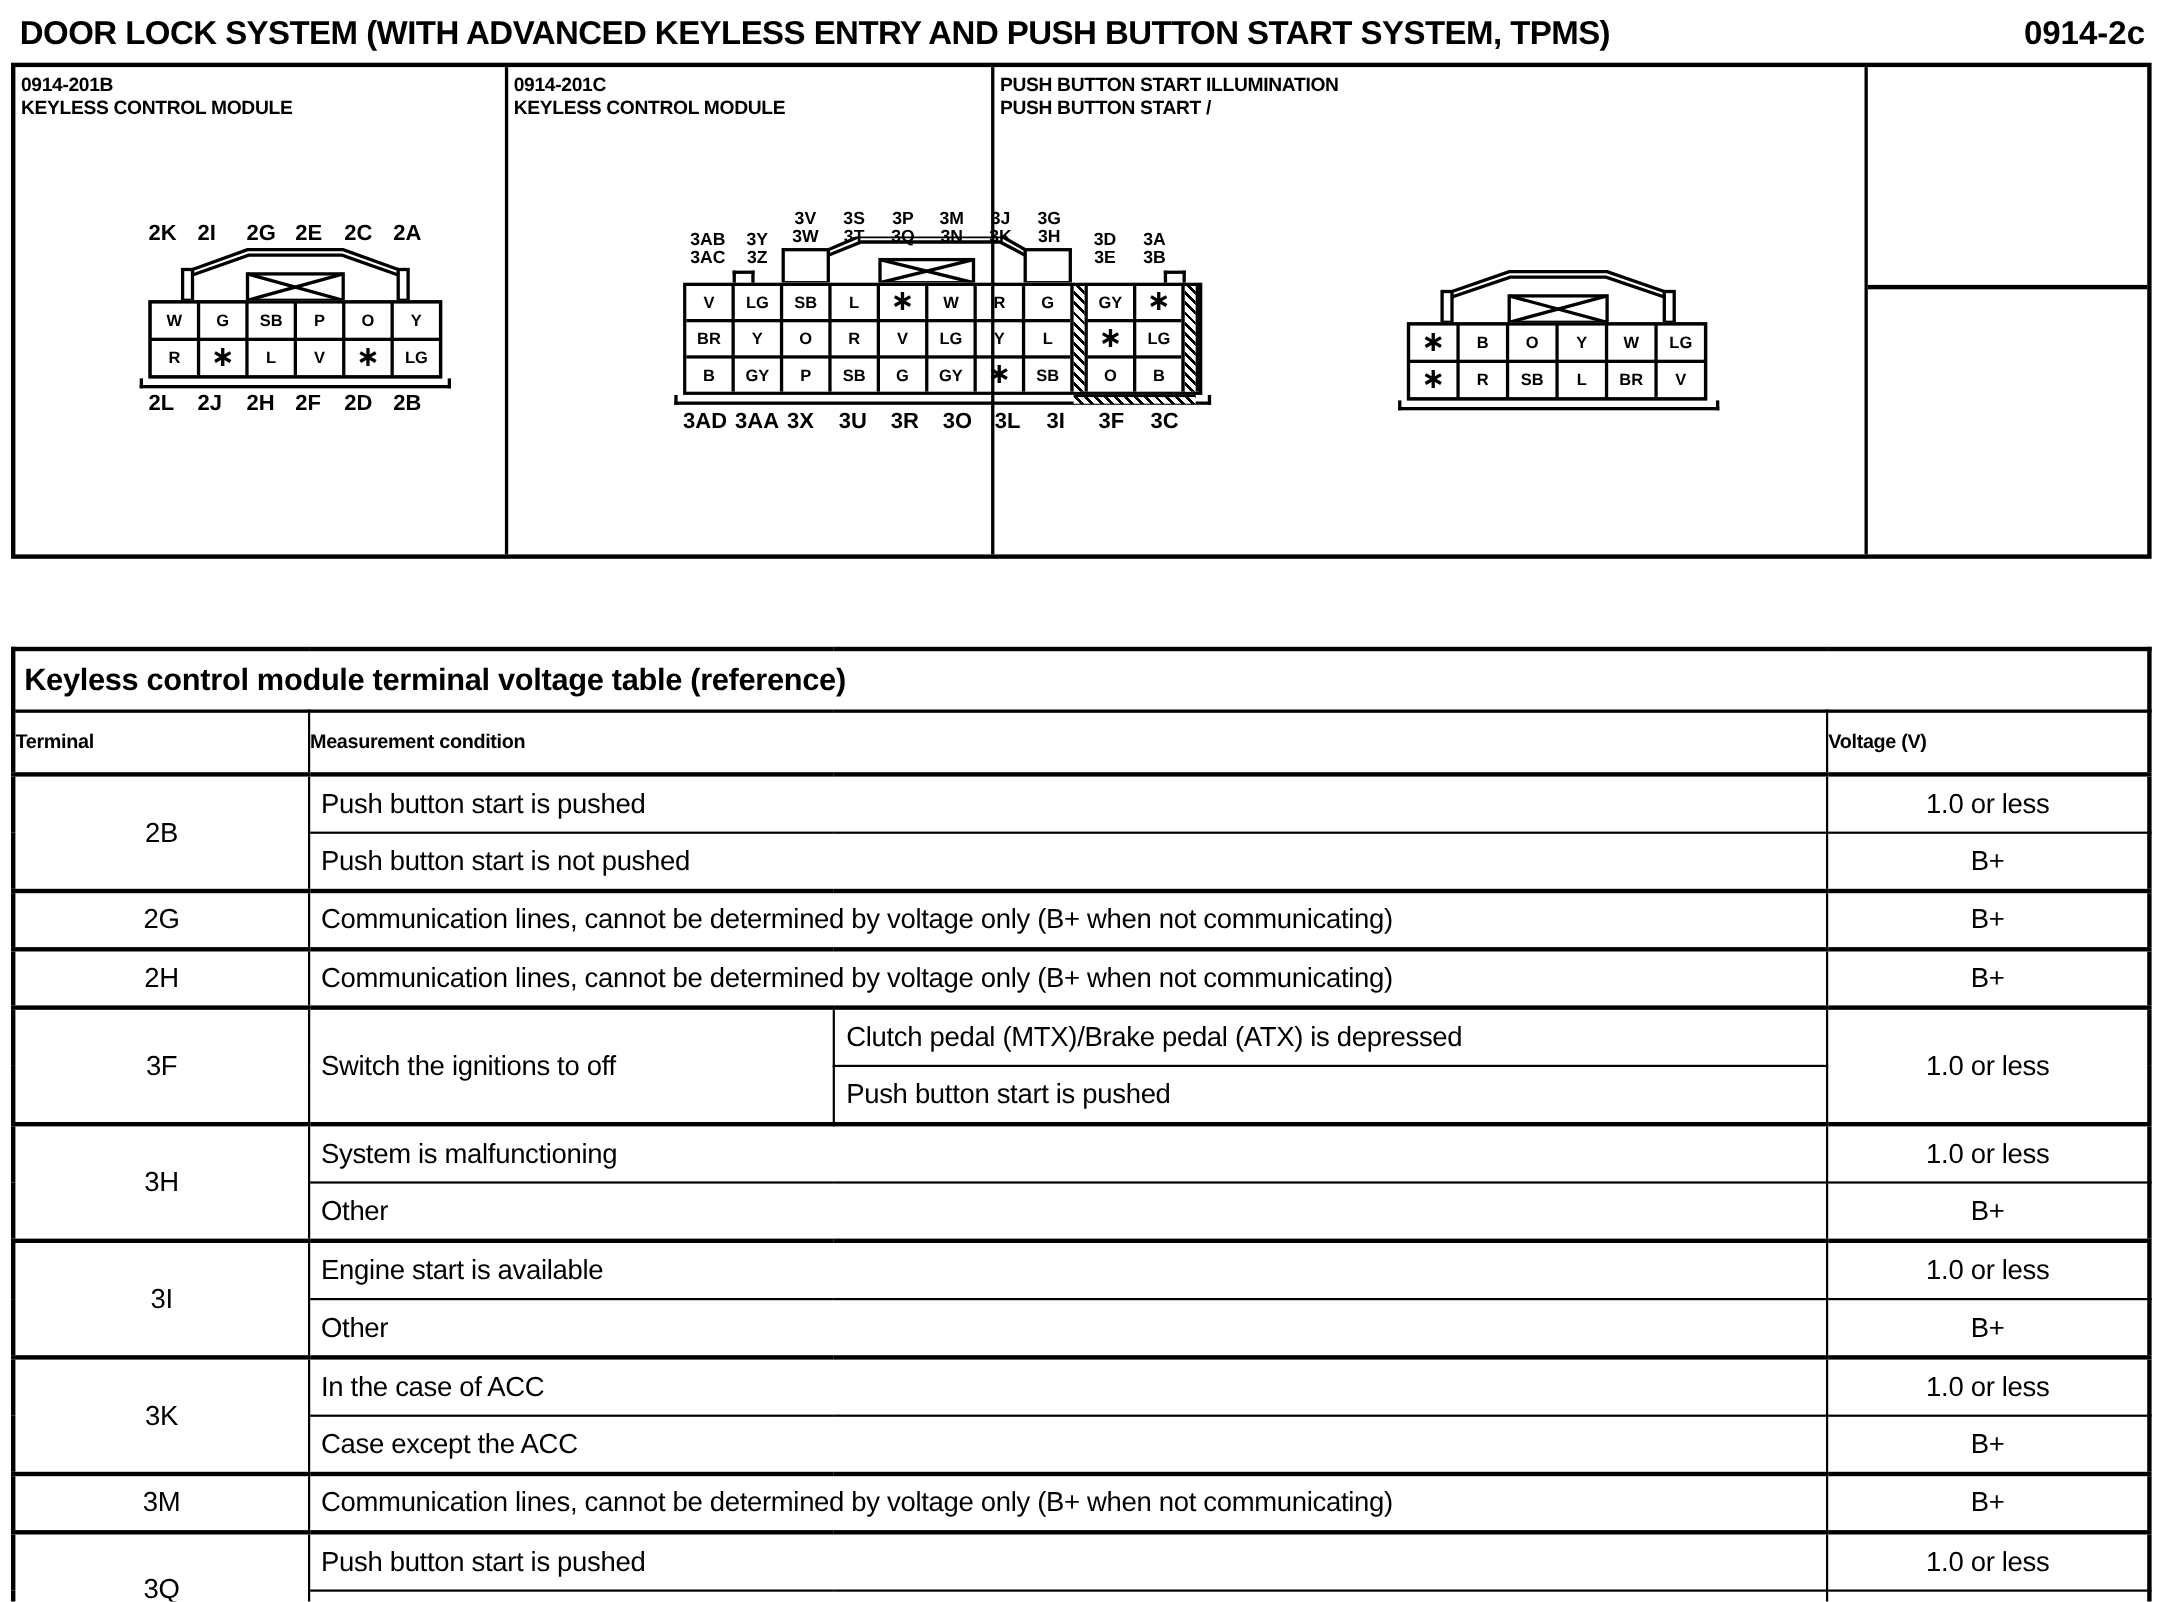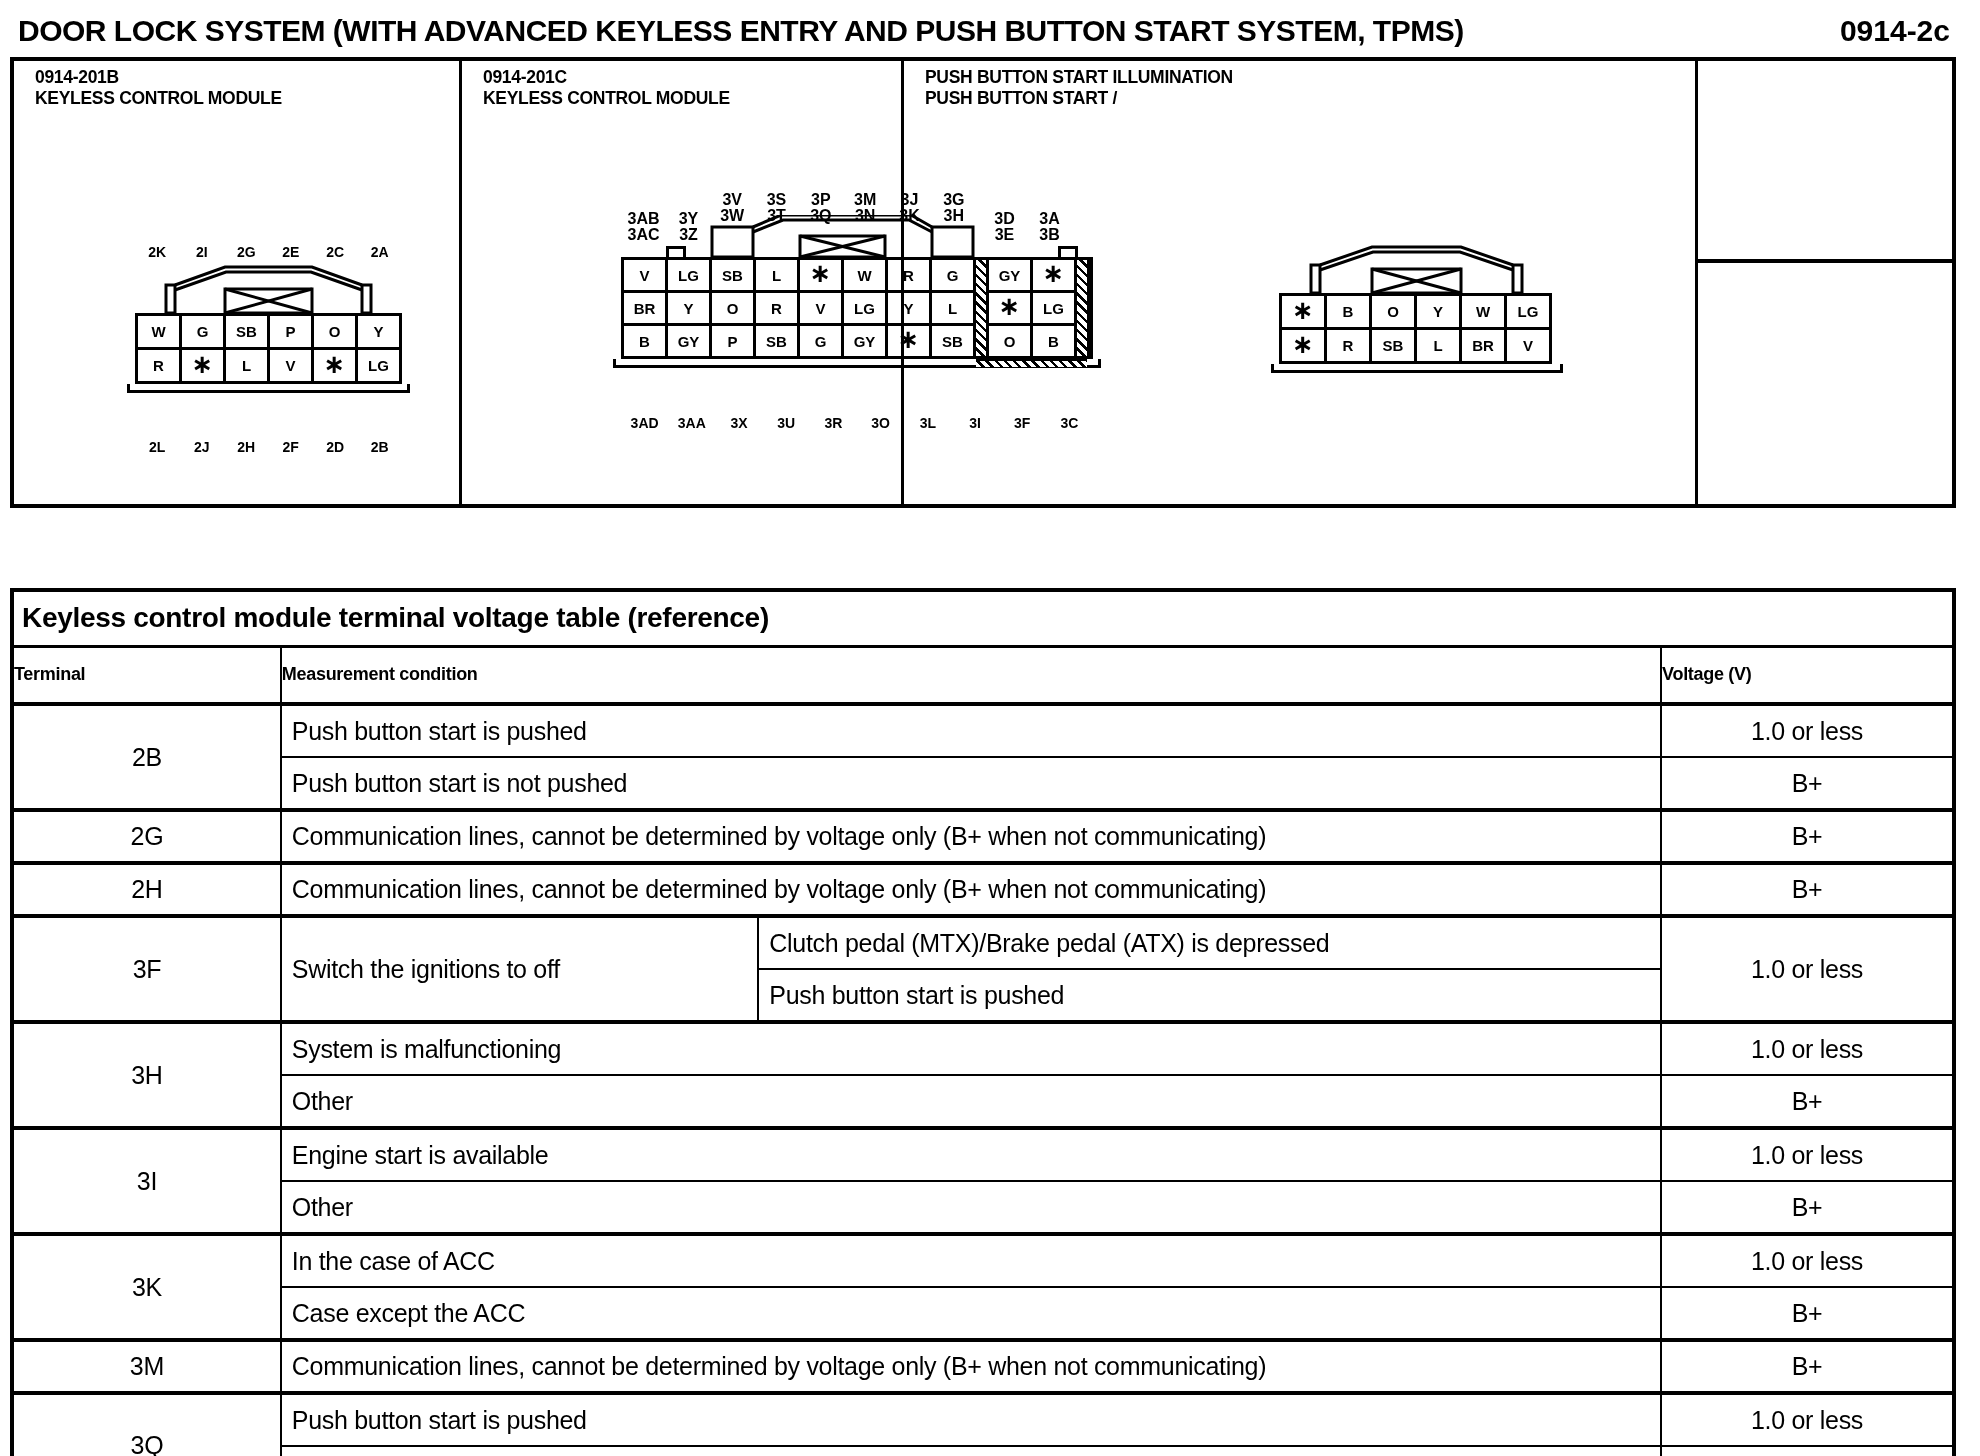--- a/index.html
+++ b/index.html
@@ -22,28 +22,28 @@
   .topbox {
     display:flex; width:1946px; height:451px;
     border:4px solid #000; background:#fff;
   }
   .panel { position:relative; }
   .panel + .panel { border-left:3px solid #000; }
   .panel.p1 { width:445px; }
   .panel.p2 { width:442px; }
   .panel.p3 { width:794px; }
   .panel.p4 { flex:1; display:flex; flex-direction:column; }
-  .panel-head { padding:6px 4px 0 21px; font-size:17.5px; font-weight:bold; line-height:1.22; letter-spacing:-0.3px; }
+  .panel-head { padding:6px 4px 0 5px; font-size:17.5px; font-weight:bold; line-height:1.22; letter-spacing:-0.3px; }
   .p4a { height:202px; border-bottom:4px solid #000; }
   .p4b { flex:1; }
 
   
   .conn { position:absolute; }
   .pin-row { display:flex; width:100%; }
-  .pin-row .pin-label { flex:1; text-align:center; font-size:14px; font-weight:bold; line-height:22px; white-space:nowrap;margin-top:40px; }
+  .pin-row .pin-label { flex:1; font-size:20px; font-weight:bold; line-height:22px; white-space:nowrap; }
   .cells { display:grid; gap:3px; background:#000; border:3px solid #000; width:max-content; }
   .cells .cell {
     background:#fff; display:flex; align-items:center; justify-content:center;
     font-weight:bold; font-size:15px; font-family:"Liberation Sans","DejaVu Sans",sans-serif;
   }
   .cells .cell.ast { font-size:26px; line-height:0; padding-bottom:4px; }
   .hood { display:block; }
   .lip { border:3px solid #000; border-top:none; height:9px; }
   .hatchbg { background:repeating-linear-gradient(45deg,#fff 0 4px,#000 4px 6.5px); }
 

